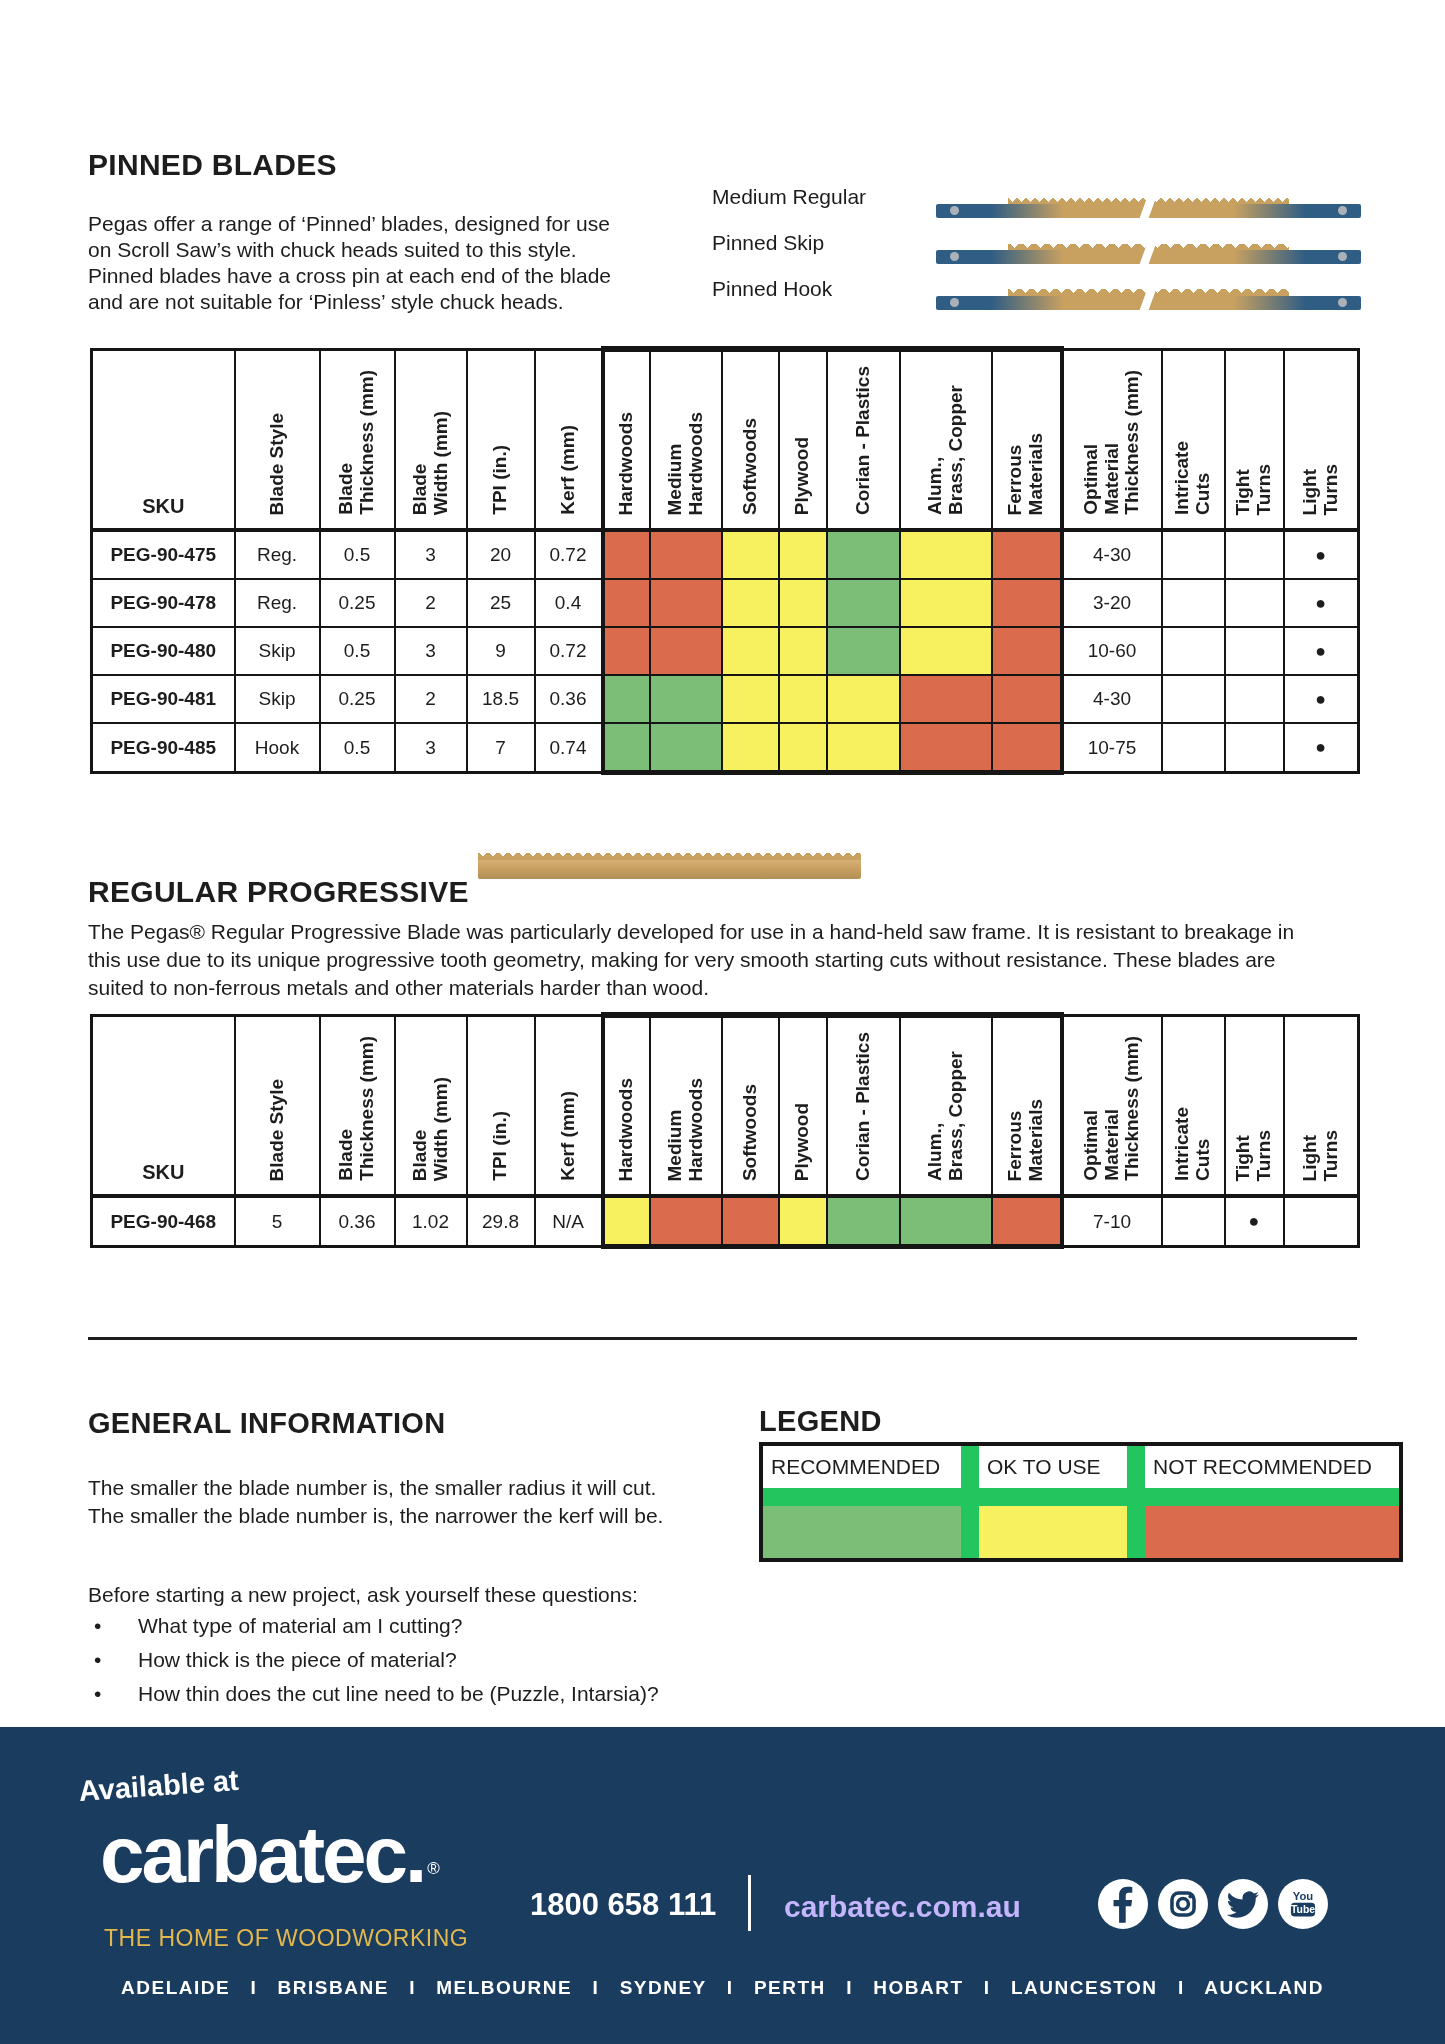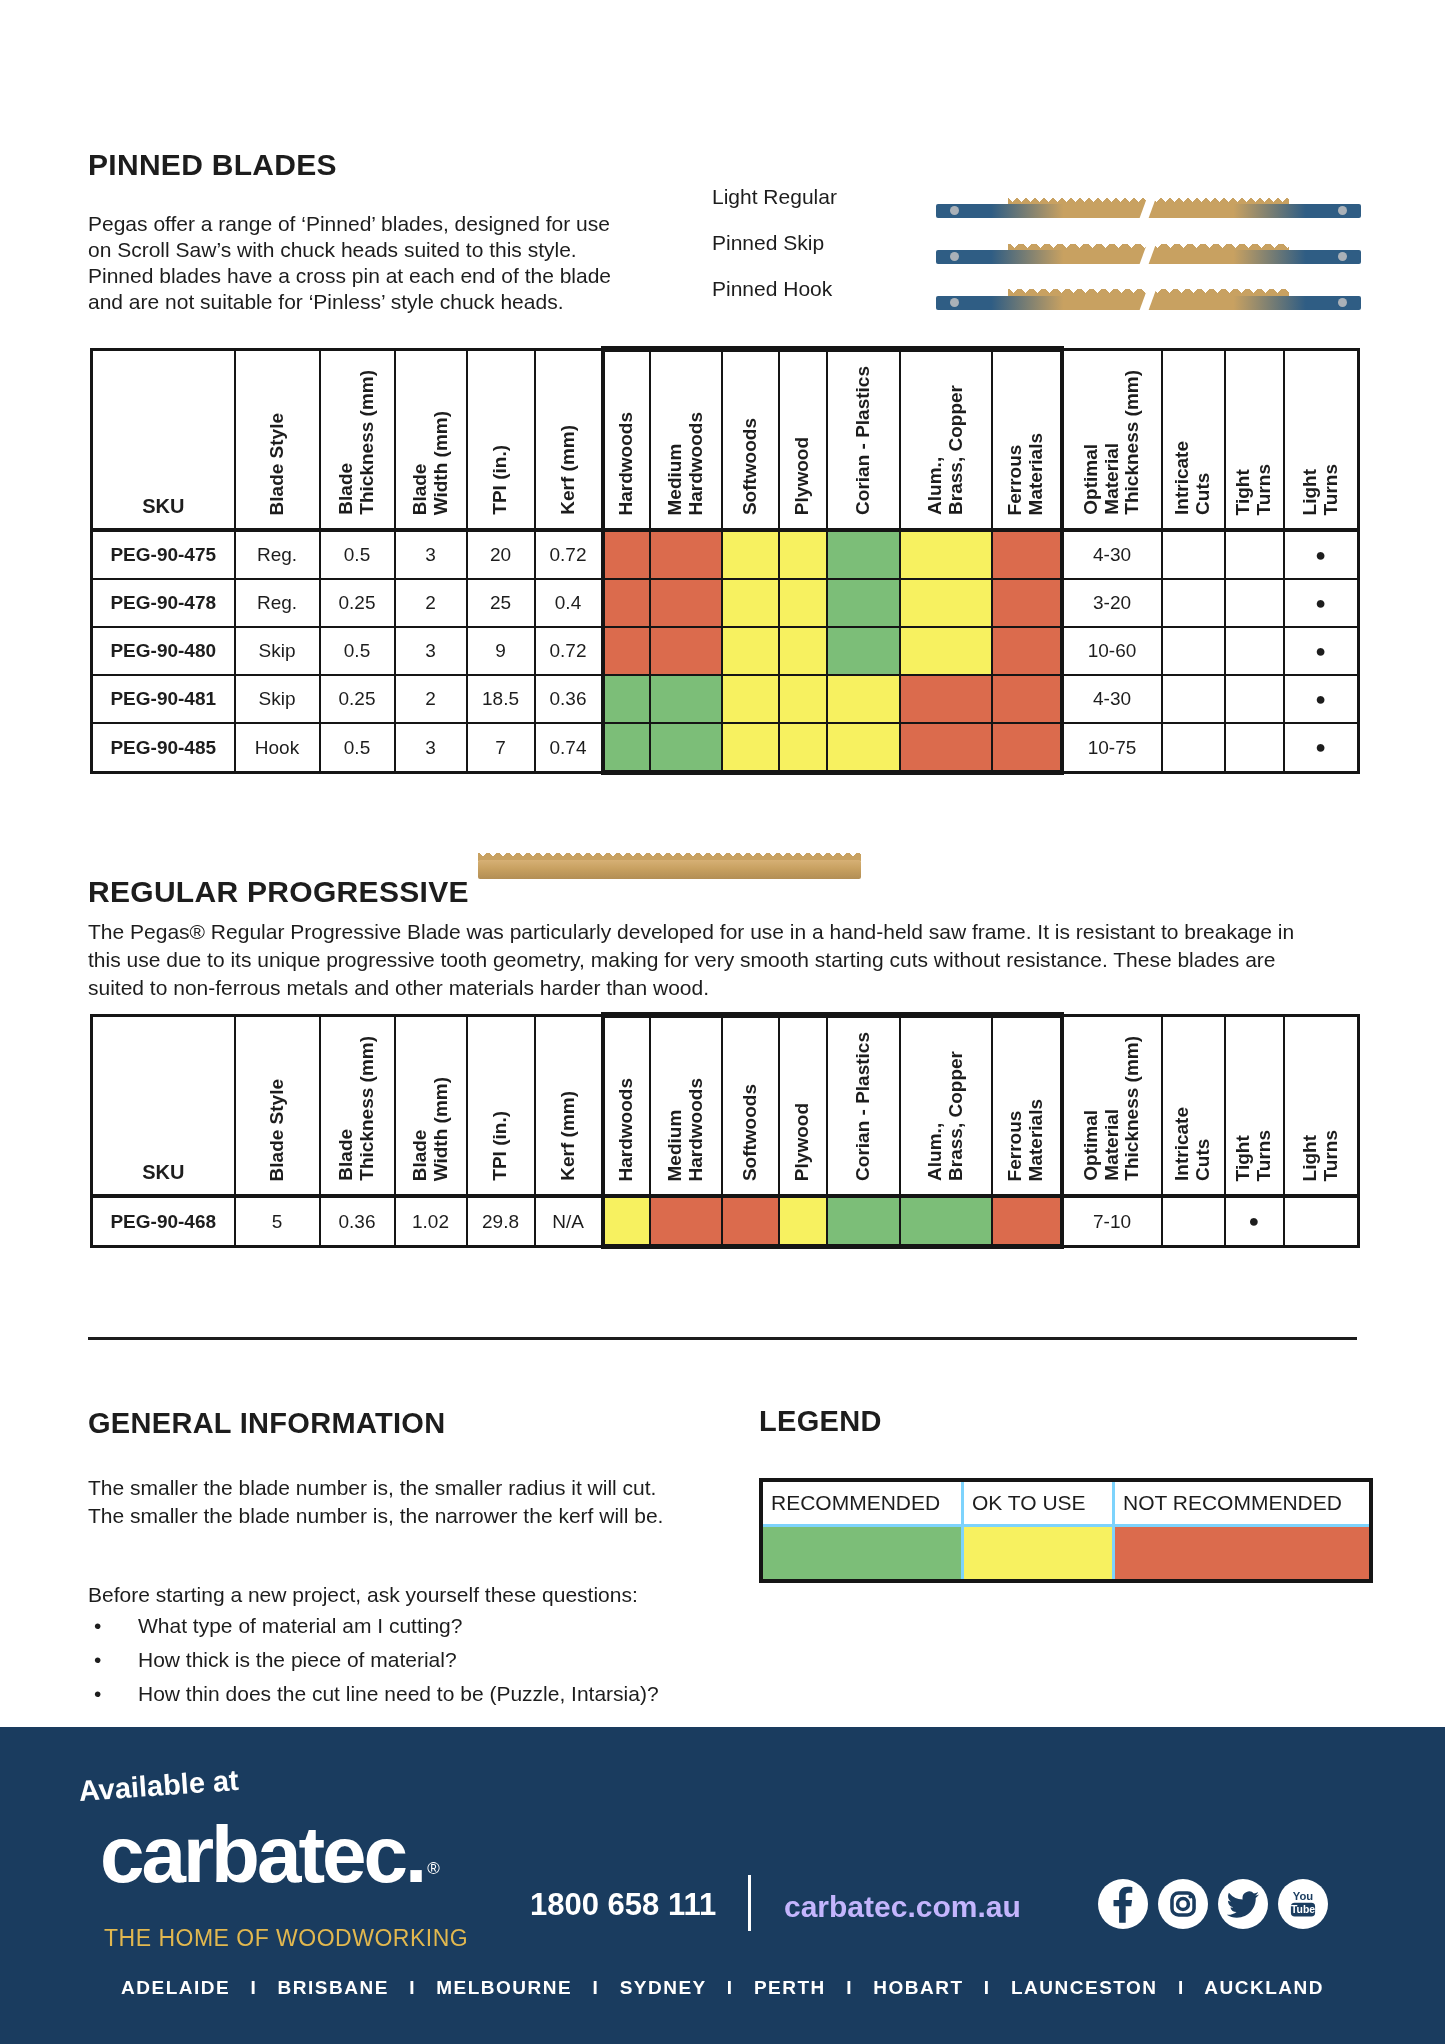--- a/index.html
+++ b/index.html
@@ -59,21 +59,21 @@
   
   #divider{position:absolute;left:88px;top:1337px;width:1269px;height:3px;background:#1d1d1d;}
   #gi-title{left:88px;top:1383px;font-size:29px;}
   #gi-lines{position:absolute;left:88px;top:1474px;font-size:21px;line-height:28px;white-space:pre-line;}
   #gi-intro{position:absolute;left:88px;top:1583px;font-size:21px;}
   #gi-bullets{position:absolute;left:88px;top:1614px;font-size:21px;}
   .gi-bullet{display:flex;height:34px;align-items:flex-start;}
   .gi-bullet .b{width:44px;padding-left:6px;}
   #legend-title{left:759px;top:1381px;font-size:29px;}
   #legend-table{position:absolute;left:759px;top:1442px;display:grid;
-    grid-template-columns:198px 148px 254px;border:4px solid #151515;background:#7dd3fc;gap:3px;margin-top:36px;}
+    grid-template-columns:198px 148px 254px;border:4px solid #151515;background:#22c55e;gap:18px;}
   .legend-head{background:#fff;font-size:21px;height:42px;display:flex;align-items:center;padding-left:8px;}
   .legend-swatch{height:52px;}
 
   
   #footer{position:absolute;left:0;top:1727px;width:1445px;height:317px;background:var(--navy);}
   #f-available{position:absolute;left:80px;top:48px;font-size:29px;font-weight:bold;color:#fff;
                transform:rotate(-4deg);transform-origin:left bottom;}
   #f-logo{position:absolute;left:100px;top:88px;font-size:80px;font-weight:bold;color:#fff;
           letter-spacing:-3px;line-height:1;}
   #f-logo .reg{font-size:17px;letter-spacing:0;position:relative;top:-8px;margin-left:3px;font-weight:normal;}
@@ -93,21 +93,21 @@
 <body>
 
 <div class="page" style="--navy: #1A3C5F; --gold: #E2B84F; --bnavy: #2F5D84; --btan: #C8A161;">
 
   <h1 class="h-big" id="pb-title">PINNED BLADES</h1>
   <p id="pb-desc">Pegas offer a range of ‘Pinned’ blades, designed for use
 on Scroll Saw’s with chuck heads suited to this style.
 Pinned blades have a cross pin at each end of the blade
 and are not suitable for ‘Pinless’ style chuck heads.</p>
 
-  <span class="blade-label" id="bl-0">Light Regular</span>
+  <span class="blade-label" id="bl-0">Medium Regular</span>
   <span class="blade-label" id="bl-1">Pinned Skip</span>
   <span class="blade-label" id="bl-2">Pinned Hook</span>
 
   <div class="blade b-regular" id="blade-0">
     <div class="teeth"></div>
     <div class="bar"></div>
     <span class="pin pin-l"></span>
     <span class="pin pin-r"></span>
     <div class="break"></div>
   </div>

